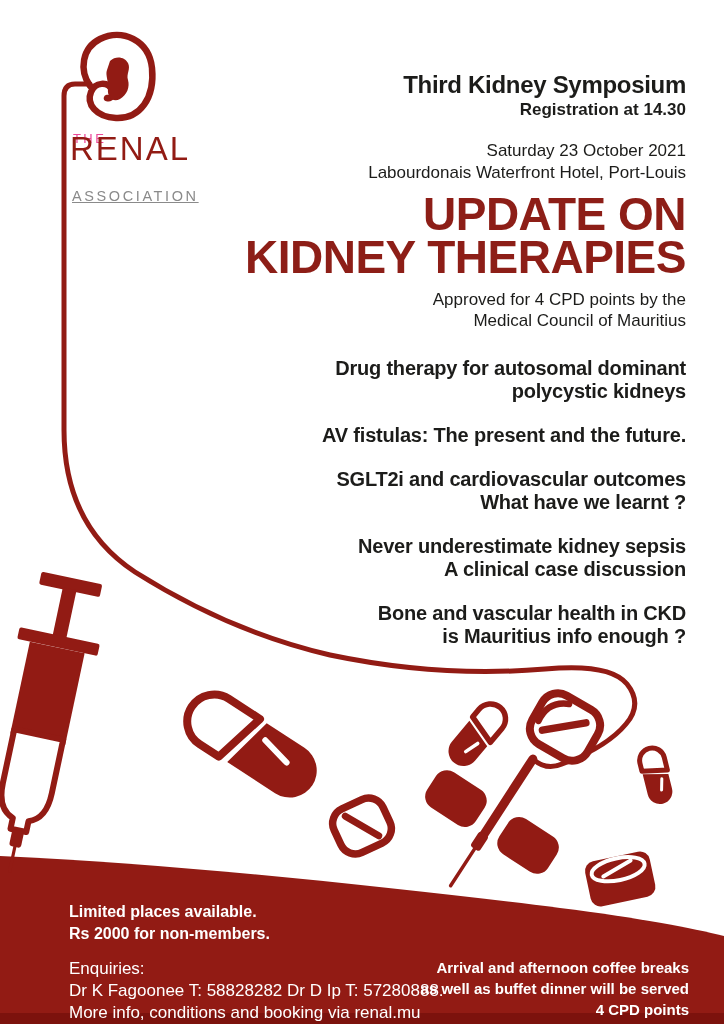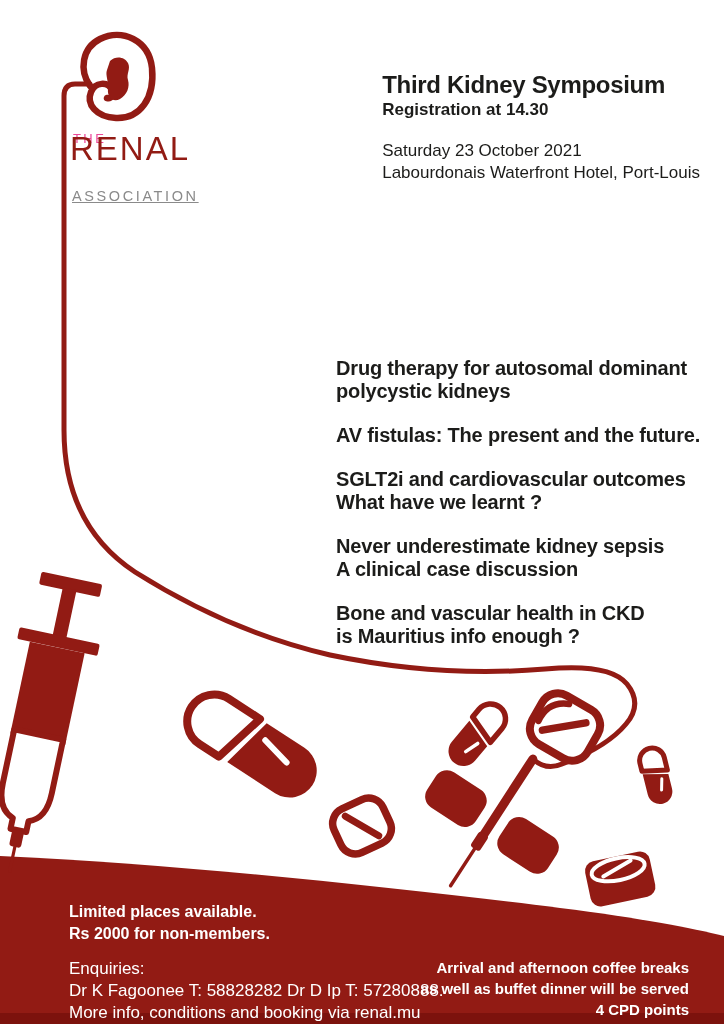--- a/index.html
+++ b/index.html
@@ -10,21 +10,21 @@
   }
   .art{position:absolute;inset:0;width:724px;height:1024px;}
   .abs{position:absolute;}
 
   
   .logo-the{left:73px;top:131px;font-size:13px;letter-spacing:2.4px;color:#ec4899;}
   .logo-renal{left:70px;top:130px;font-size:33px;letter-spacing:2px;color:#921b14;}
   .logo-assoc{left:72px;top:188px;font-size:14.5px;letter-spacing:2.6px;color:#8a8a8a;text-decoration:underline;}
 
   
-  .rcol{right:24px;text-align:left;color:#1c1c1a;}
+  .rcol{right:38px;text-align:right;color:#1c1c1a;}
   .header{top:70px;}
   .h-event{font-size:24px;font-weight:bold;line-height:29px;letter-spacing:-0.3px;}
   .h-reg{font-size:17px;line-height:22px;font-weight:bold;}
   .h-date{font-size:17px;line-height:22px;margin-top:19px;}
   .h-venue{font-size:17px;line-height:22px;}
 
   .title{top:193px;color:#8d1e17;}
   .t-line{font-size:46px;font-weight:bold;line-height:43px;letter-spacing:-0.5px;}
   .t-approval{font-size:17px;line-height:21px;margin-top:10px;color:#1c1c1a;white-space:pre-line;}
 
@@ -114,20 +114,26 @@
   <div class="abs logo-renal">RENAL</div>
   <div class="abs logo-assoc">ASSOCIATION</div>
 
   <div class="abs rcol header">
     <div class="h-event">Third Kidney Symposium</div>
     <div class="h-reg">Registration at 14.30</div>
     <div class="h-date">Saturday 23 October 2021</div>
     <div class="h-venue">Labourdonais Waterfront Hotel, Port-Louis</div>
   </div>
 
+  <div class="abs rcol title">
+    <div class="t-line">UPDATE ON</div>
+    <div class="t-line">KIDNEY THERAPIES</div>
+    <div class="t-approval">Approved for 4 CPD points by the
+Medical Council of Mauritius</div>
+  </div>
 
   <div class="abs rcol topics">
     <div class="topic">Drug therapy for autosomal dominant
 polycystic kidneys</div>
     <div class="topic">AV fistulas: The present and the future.</div>
     <div class="topic">SGLT2i and cardiovascular outcomes
 What have we learnt ?</div>
     <div class="topic">Never underestimate kidney sepsis
 A clinical case discussion</div>
     <div class="topic">Bone and vascular health in CKD

